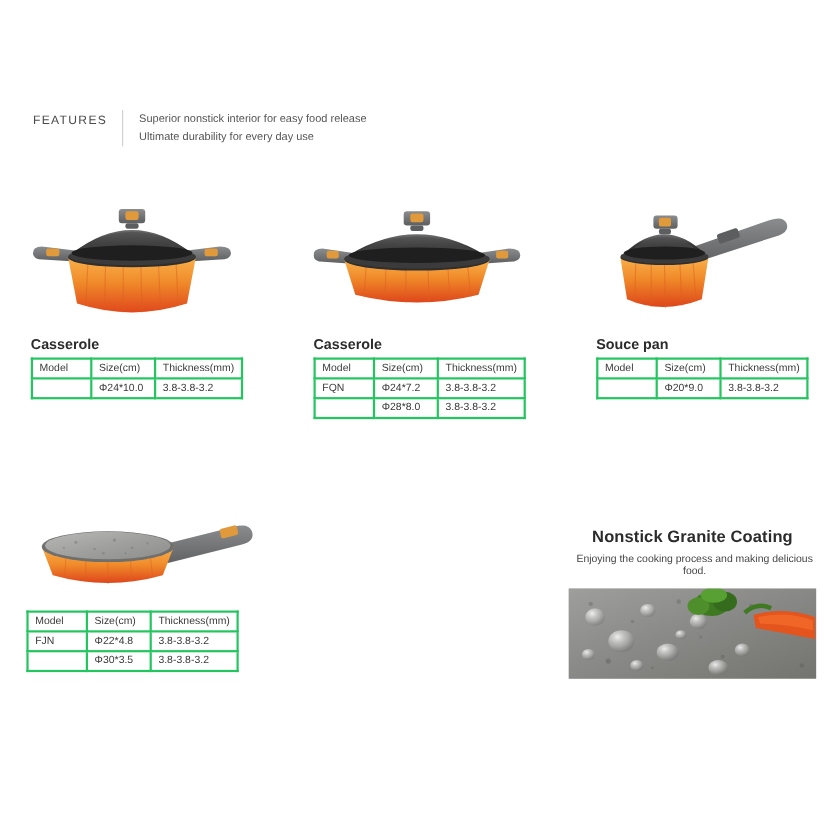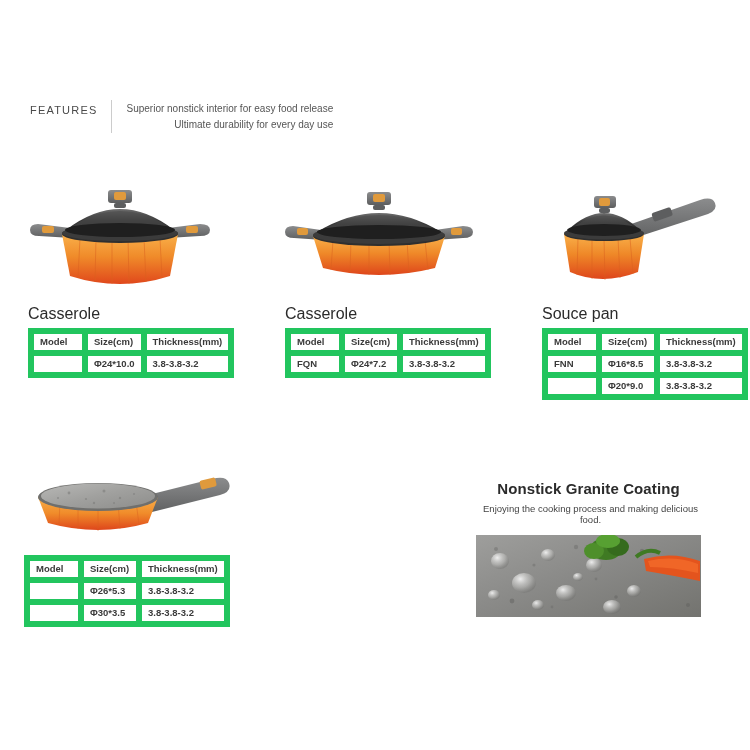--- a/index.html
+++ b/index.html
@@ -32,58 +32,58 @@
     border-left: 1px solid #cccccc;
     padding-left: 14px;
   }
   .features-list li {
     list-style: none;
     font-size: 10px;
     color: #555;
     line-height: 16px;
     white-space: nowrap;
   }
-  .features-list { margin: 0; padding-top: 1px; text-align: right; }
+  .features-list { margin: 0; padding-top: 1px; }
 
   
   .product { position: absolute; }
   .product .art {
     position: relative;
     width: 230px;
     height: 125px;
   }
   .prod-title {
-    font-size: 16px;
-    font-weight: normal;
+    font-size: 13px;
+    font-weight: bold;
     color: #2b2b2b;
     margin-bottom: 5px;
   }
   table.spec {
     border-collapse: collapse;
     font-size: 9.5px;
     color: #3a3a3a;
   }
   table.spec th, table.spec td {
-    border: 6px solid #22c55e;
+    border: 2px solid #22c55e;
     padding: 2px 6px;
-    font-weight: bold;
+    font-weight: normal;
     text-align: left;
     height: 15px;
     line-height: 12px;
     white-space: nowrap;
   }
   table.spec th { color: #3a3a3a; }
   .col-model { width: 54px; }
   .col-size { width: 58px; }
   .col-thick { width: 72px; }
 
   
   .promo {
     position: absolute;
-    left: 476px; top: 480px;
+    left: 517px; top: 480px;
     width: 225px;
   }
   .promo h2 {
     margin: 0;
     font-size: 15px;
     font-weight: bold;
     color: #2b2b2b;
     letter-spacing: 0.1px;
     text-align: center;
   }
@@ -227,20 +227,25 @@
           <tr>
         <th class="col-model">Model</th>
         <th class="col-size">Size(cm)</th>
         <th class="col-thick">Thickness(mm)</th>
       </tr>
       <tr>
         <td>FQN</td>
         <td>Φ24*7.2</td>
         <td>3.8-3.8-3.2</td>
       </tr>
+      <tr>
+        <td></td>
+        <td>Φ28*8.0</td>
+        <td>3.8-3.8-3.2</td>
+      </tr>
     </tbody>
       </table>
   </div>
 
   <div class="product" style="left:542px; top:180px;">
     <div class="art">
       <svg width="200" height="125" viewBox="0 0 200 125" xmlns="http://www.w3.org/2000/svg">
         <defs>
           <linearGradient id="body3" x1="0" y1="0" x2="0" y2="1">
             <stop offset="0%" stop-color="#f9b04a"></stop>
@@ -281,25 +286,20 @@
     </div>
     <div class="prod-title">Souce pan</div>
     <table class="spec">
       <tbody>
           <tr>
         <th class="col-model">Model</th>
         <th class="col-size">Size(cm)</th>
         <th class="col-thick">Thickness(mm)</th>
       </tr>
       <tr>
-        <td>FNN</td>
-        <td>Φ16*8.5</td>
-        <td>3.8-3.8-3.2</td>
-      </tr>
-      <tr>
         <td></td>
         <td>Φ20*9.0</td>
         <td>3.8-3.8-3.2</td>
       </tr>
     </tbody>
       </table>
   </div>
 
   <div class="product" style="left:24px; top:445px;">
     <div class="art" style="height:110px;">
@@ -348,22 +348,22 @@
       </svg>
     </div>
     <table class="spec">
       <tbody>
           <tr>
         <th class="col-model">Model</th>
         <th class="col-size">Size(cm)</th>
         <th class="col-thick">Thickness(mm)</th>
       </tr>
       <tr>
-        <td></td>
-        <td>Φ26*5.3</td>
+        <td>FJN</td>
+        <td>Φ22*4.8</td>
         <td>3.8-3.8-3.2</td>
       </tr>
       <tr>
         <td></td>
         <td>Φ30*3.5</td>
         <td>3.8-3.8-3.2</td>
       </tr>
     </tbody>
       </table>
   </div>

